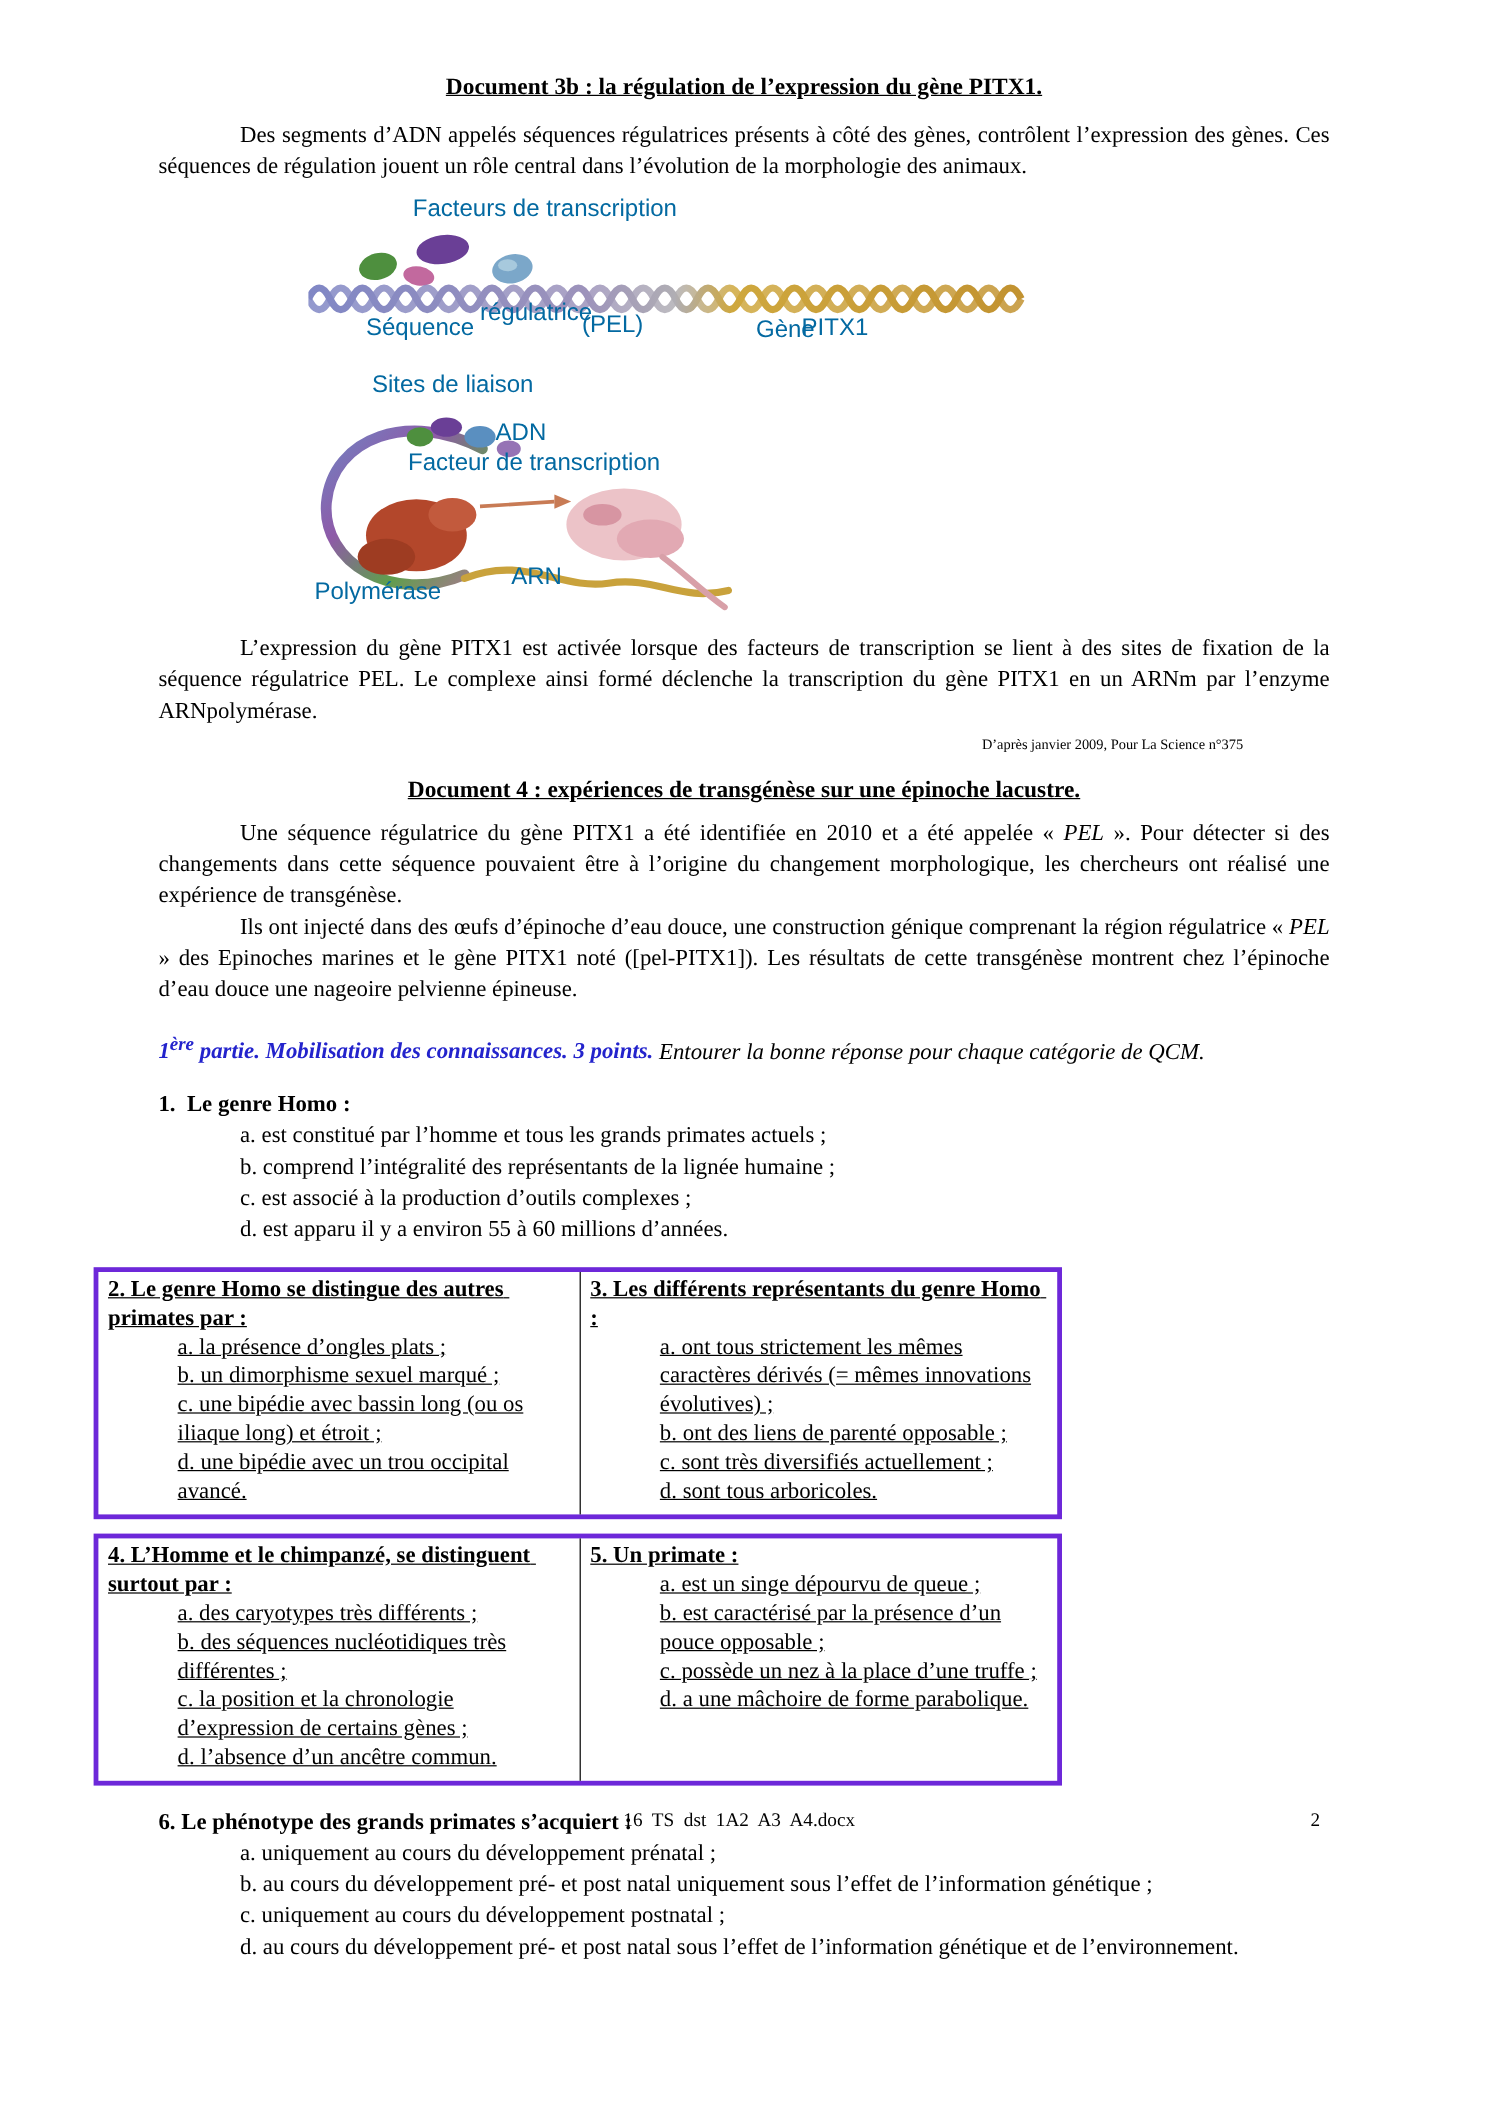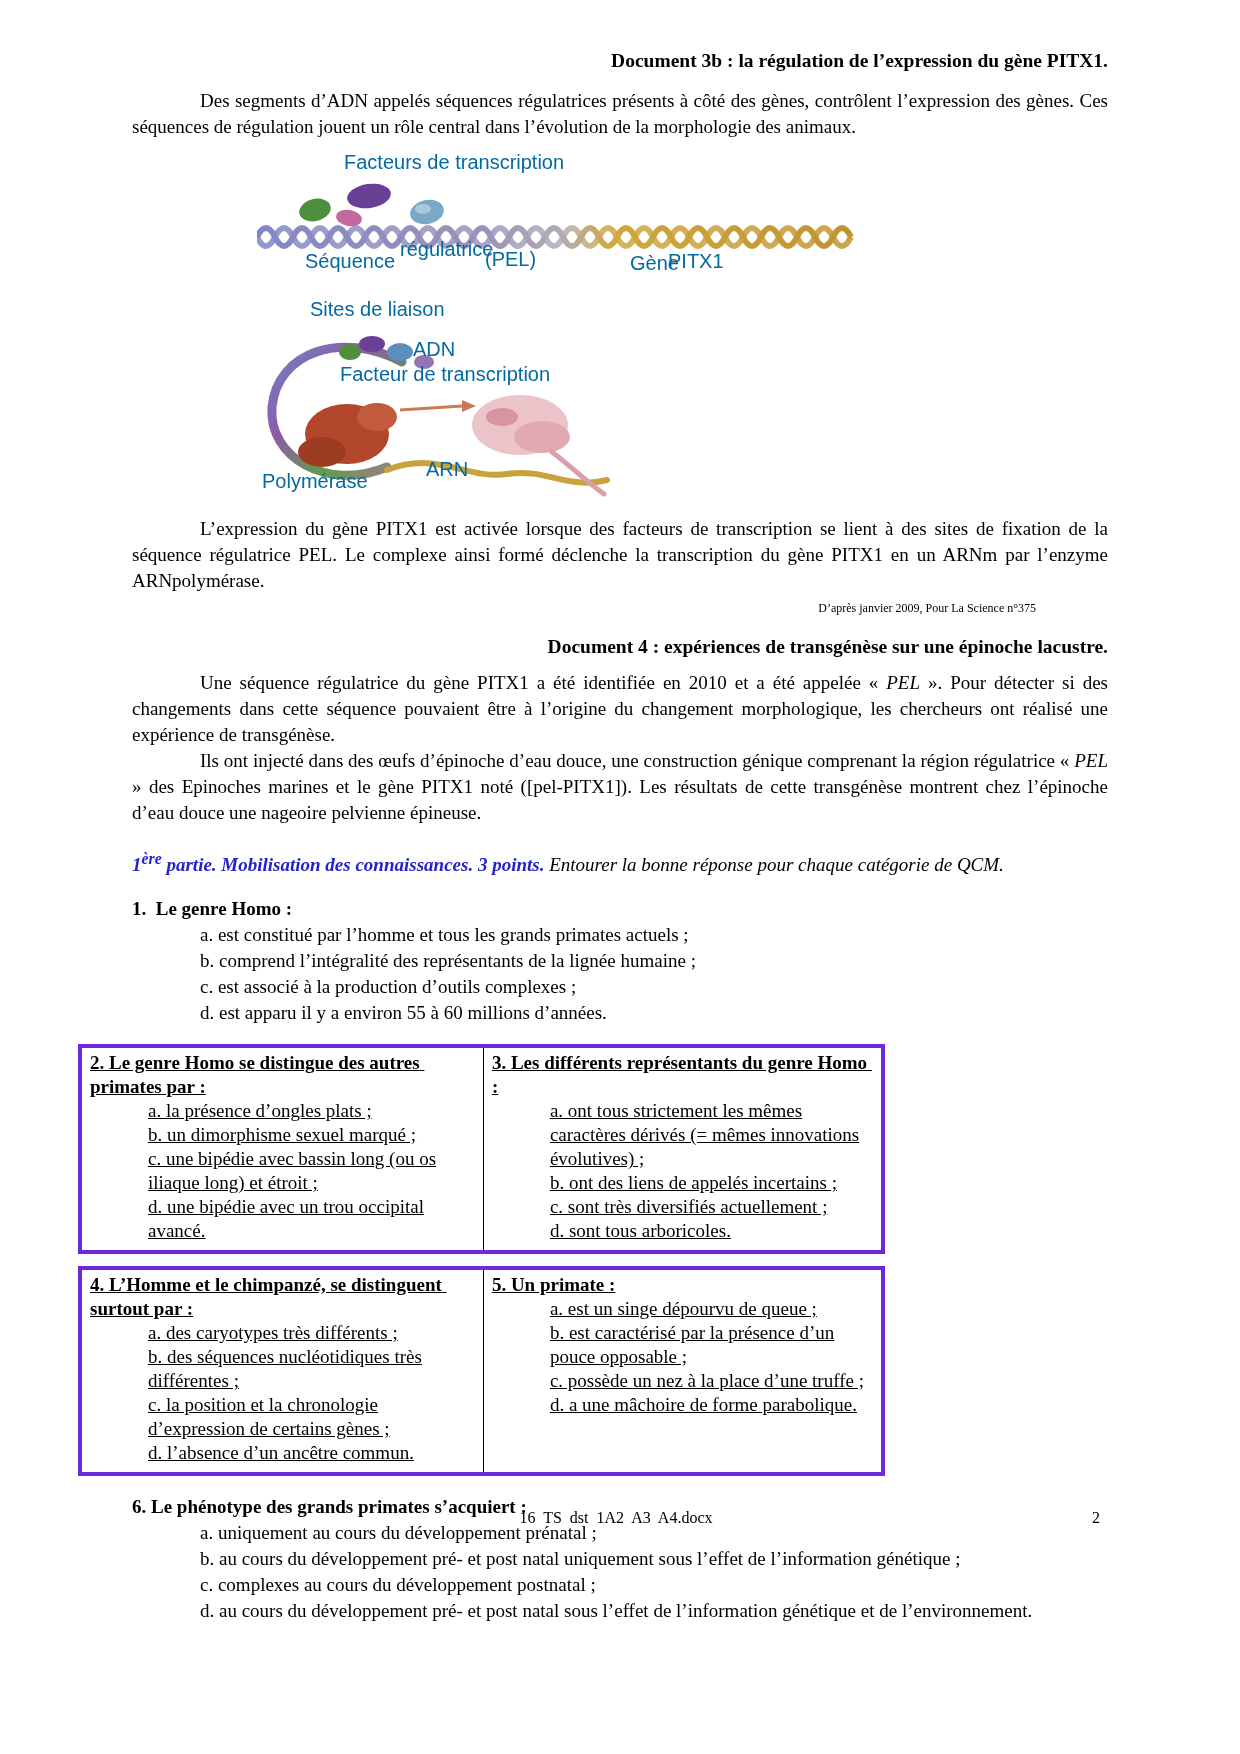--- a/index.html
+++ b/index.html
@@ -11,25 +11,26 @@
     margin: 0 auto;
     background: #ffffff;
     font-family: "Liberation Serif", serif;
     font-size: 19px;
     color: #000;
     overflow: hidden;
   }
   .content { padding: 48px 132px 0 132px; }
 
   .doc-title {
-    text-align: right;
+    text-align: center;
     font-weight: bold;
     font-size: 19.5px;
     line-height: 26px;
-    margin: 0 0 14px 0;
+    margin: 12px 0 14px 0;
+    text-decoration: underline;
   }
   .para {
     margin: 0;
     text-indent: 68px;
     text-align: justify;
     line-height: 26px;
   }
   .para + .para { margin-top: 0; }
 
   
@@ -211,21 +212,21 @@
       <div class="qcm-cell left">
         <div class="qcm-title">2. Le genre Homo se distingue des autres primates par :</div>
         <div class="qcm-option">a. la présence d’ongles plats ;</div>
         <div class="qcm-option">b. un dimorphisme sexuel marqué ;</div>
         <div class="qcm-option">c. une bipédie avec bassin long (ou os iliaque long) et étroit ;</div>
         <div class="qcm-option">d. une bipédie avec un trou occipital avancé.</div>
       </div>
       <div class="qcm-cell right">
         <div class="qcm-title">3. Les différents représentants du genre Homo :</div>
         <div class="qcm-option">a. ont tous strictement les mêmes caractères dérivés (= mêmes innovations évolutives) ;</div>
-        <div class="qcm-option">b. ont des liens de appelés incertains ;</div>
+        <div class="qcm-option">b. ont des liens de parenté opposable ;</div>
         <div class="qcm-option">c. sont très diversifiés actuellement ;</div>
         <div class="qcm-option">d. sont tous arboricoles.</div>
       </div>
     </div>
 
     <div class="qcm-table second">
       <div class="qcm-cell left">
         <div class="qcm-title">4. L’Homme et le chimpanzé, se distinguent surtout par :</div>
         <div class="qcm-option">a. des caryotypes très différents ;</div>
         <div class="qcm-option">b. des séquences nucléotidiques très différentes ;</div>
@@ -238,21 +239,21 @@
         <div class="qcm-option">b. est caractérisé par la présence d’un pouce opposable ;</div>
         <div class="qcm-option">c. possède un nez à la place d’une truffe ;</div>
         <div class="qcm-option">d. a une mâchoire de forme parabolique.</div>
       </div>
     </div>
 
     <div class="qcm-block">
       <div class="qcm-title">6. Le phénotype des grands primates s’acquiert :</div>
       <div class="qcm-option">a. uniquement au cours du développement prénatal ;</div>
       <div class="qcm-option">b. au cours du développement pré- et post natal uniquement sous l’effet de l’information génétique ;</div>
-      <div class="qcm-option">c. complexes au cours du développement postnatal ;</div>
+      <div class="qcm-option">c. uniquement au cours du développement postnatal ;</div>
       <div class="qcm-option">d. au cours du développement pré- et post natal sous l’effet de l’information génétique et de l’environnement.</div>
     </div>
 
   </div>
 
   <div class="footer">
     <span class="filename">16  TS  dst  1A2  A3  A4.docx</span>
     <span class="pagenum">2</span>
   </div>
 </div>

